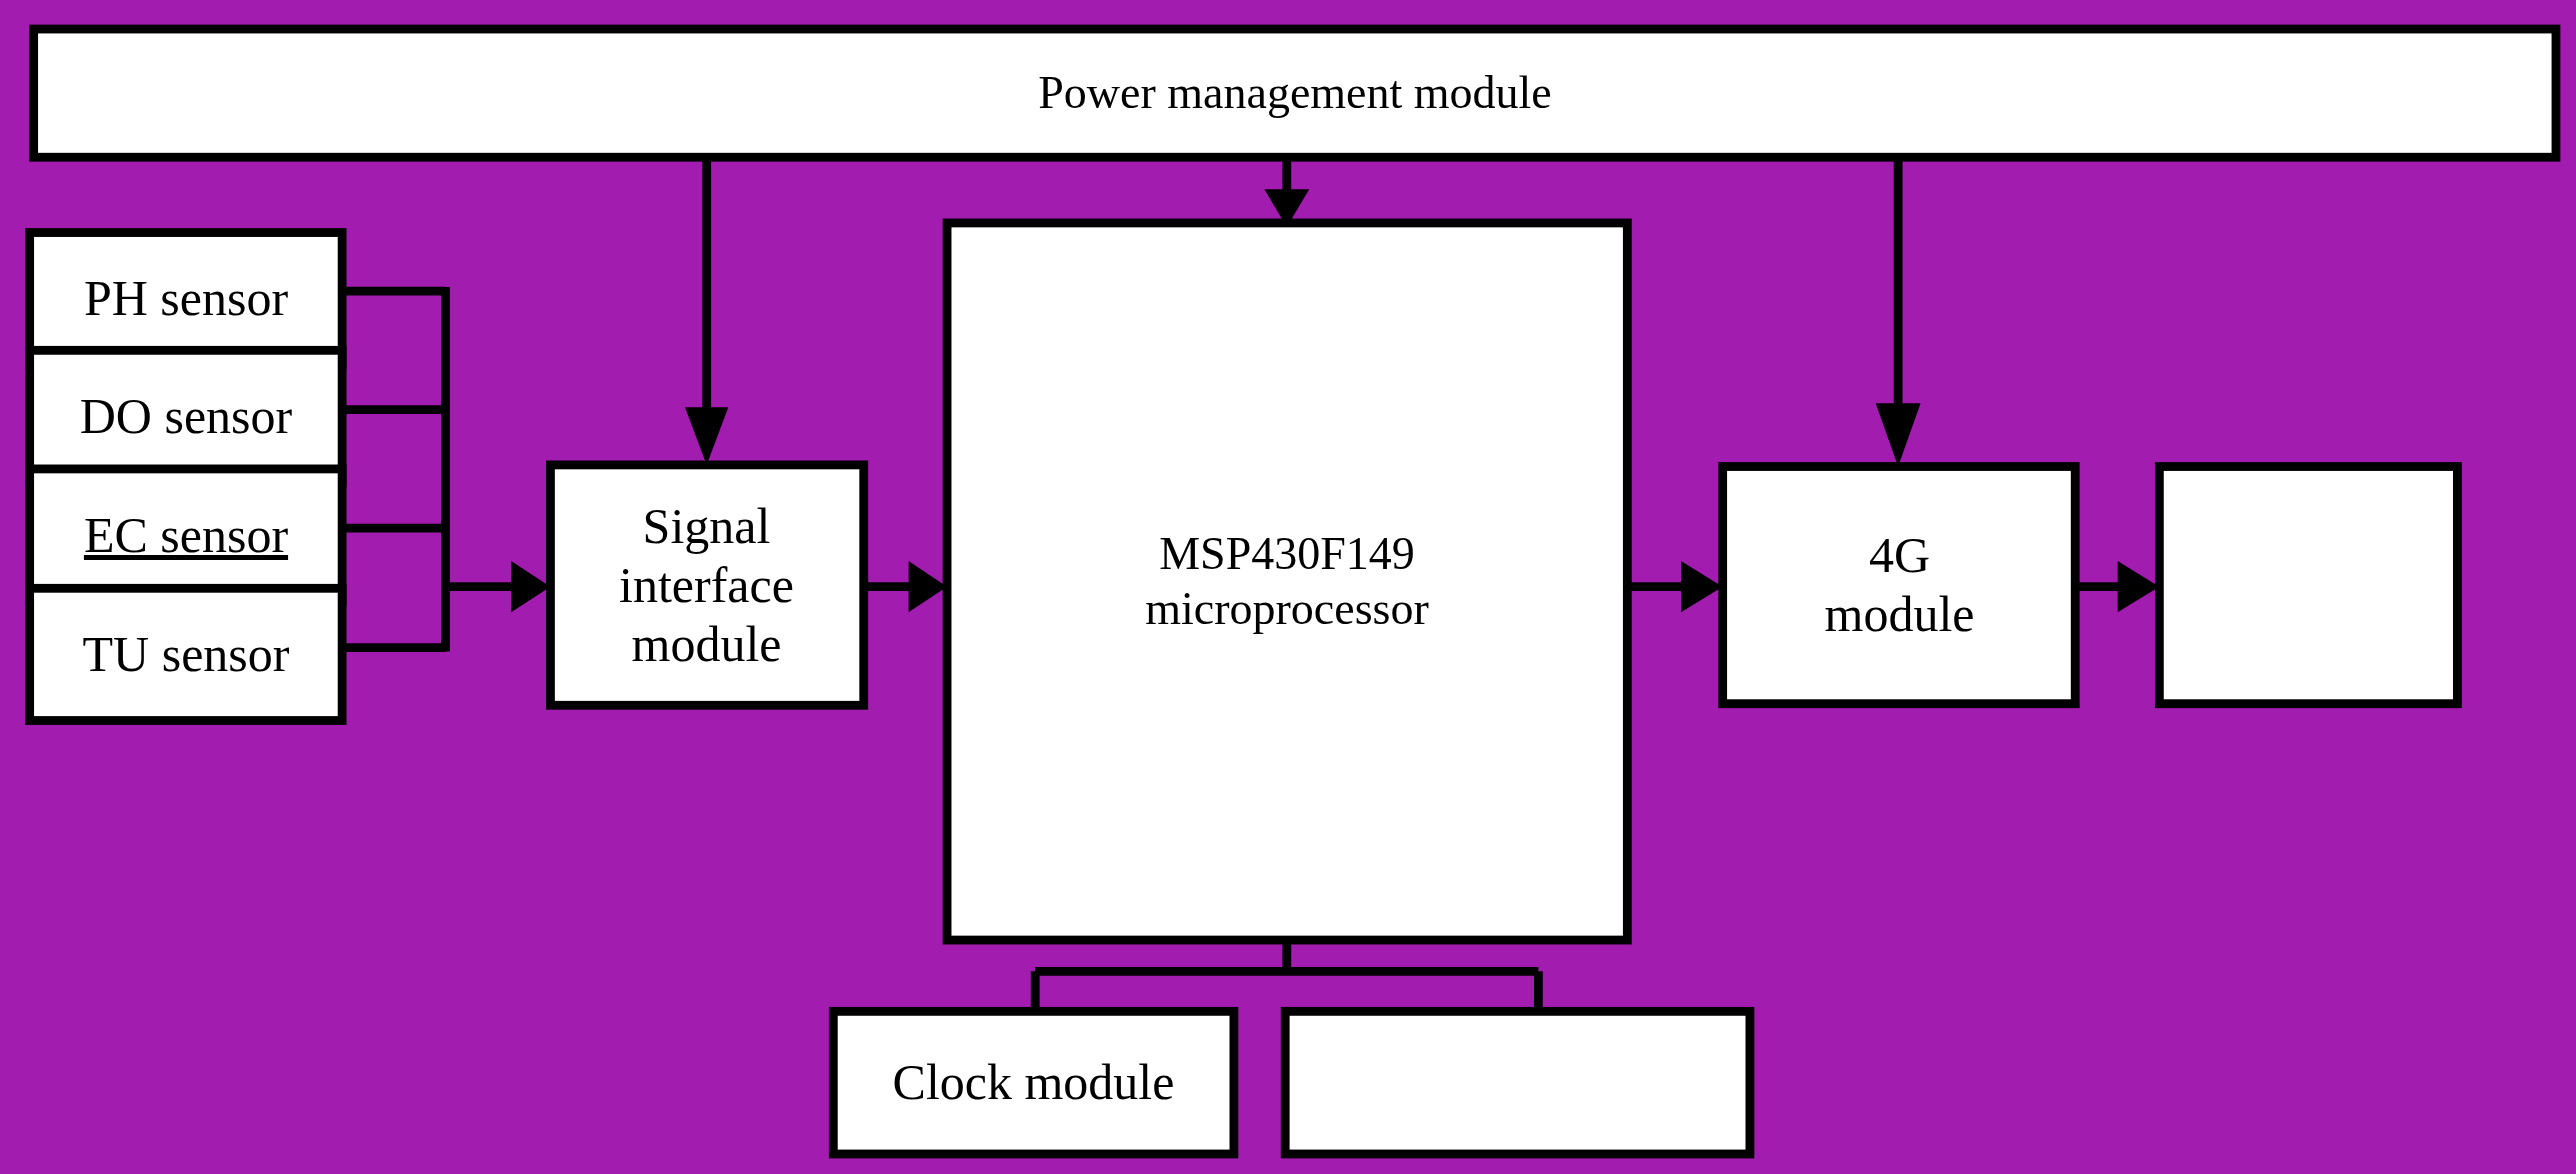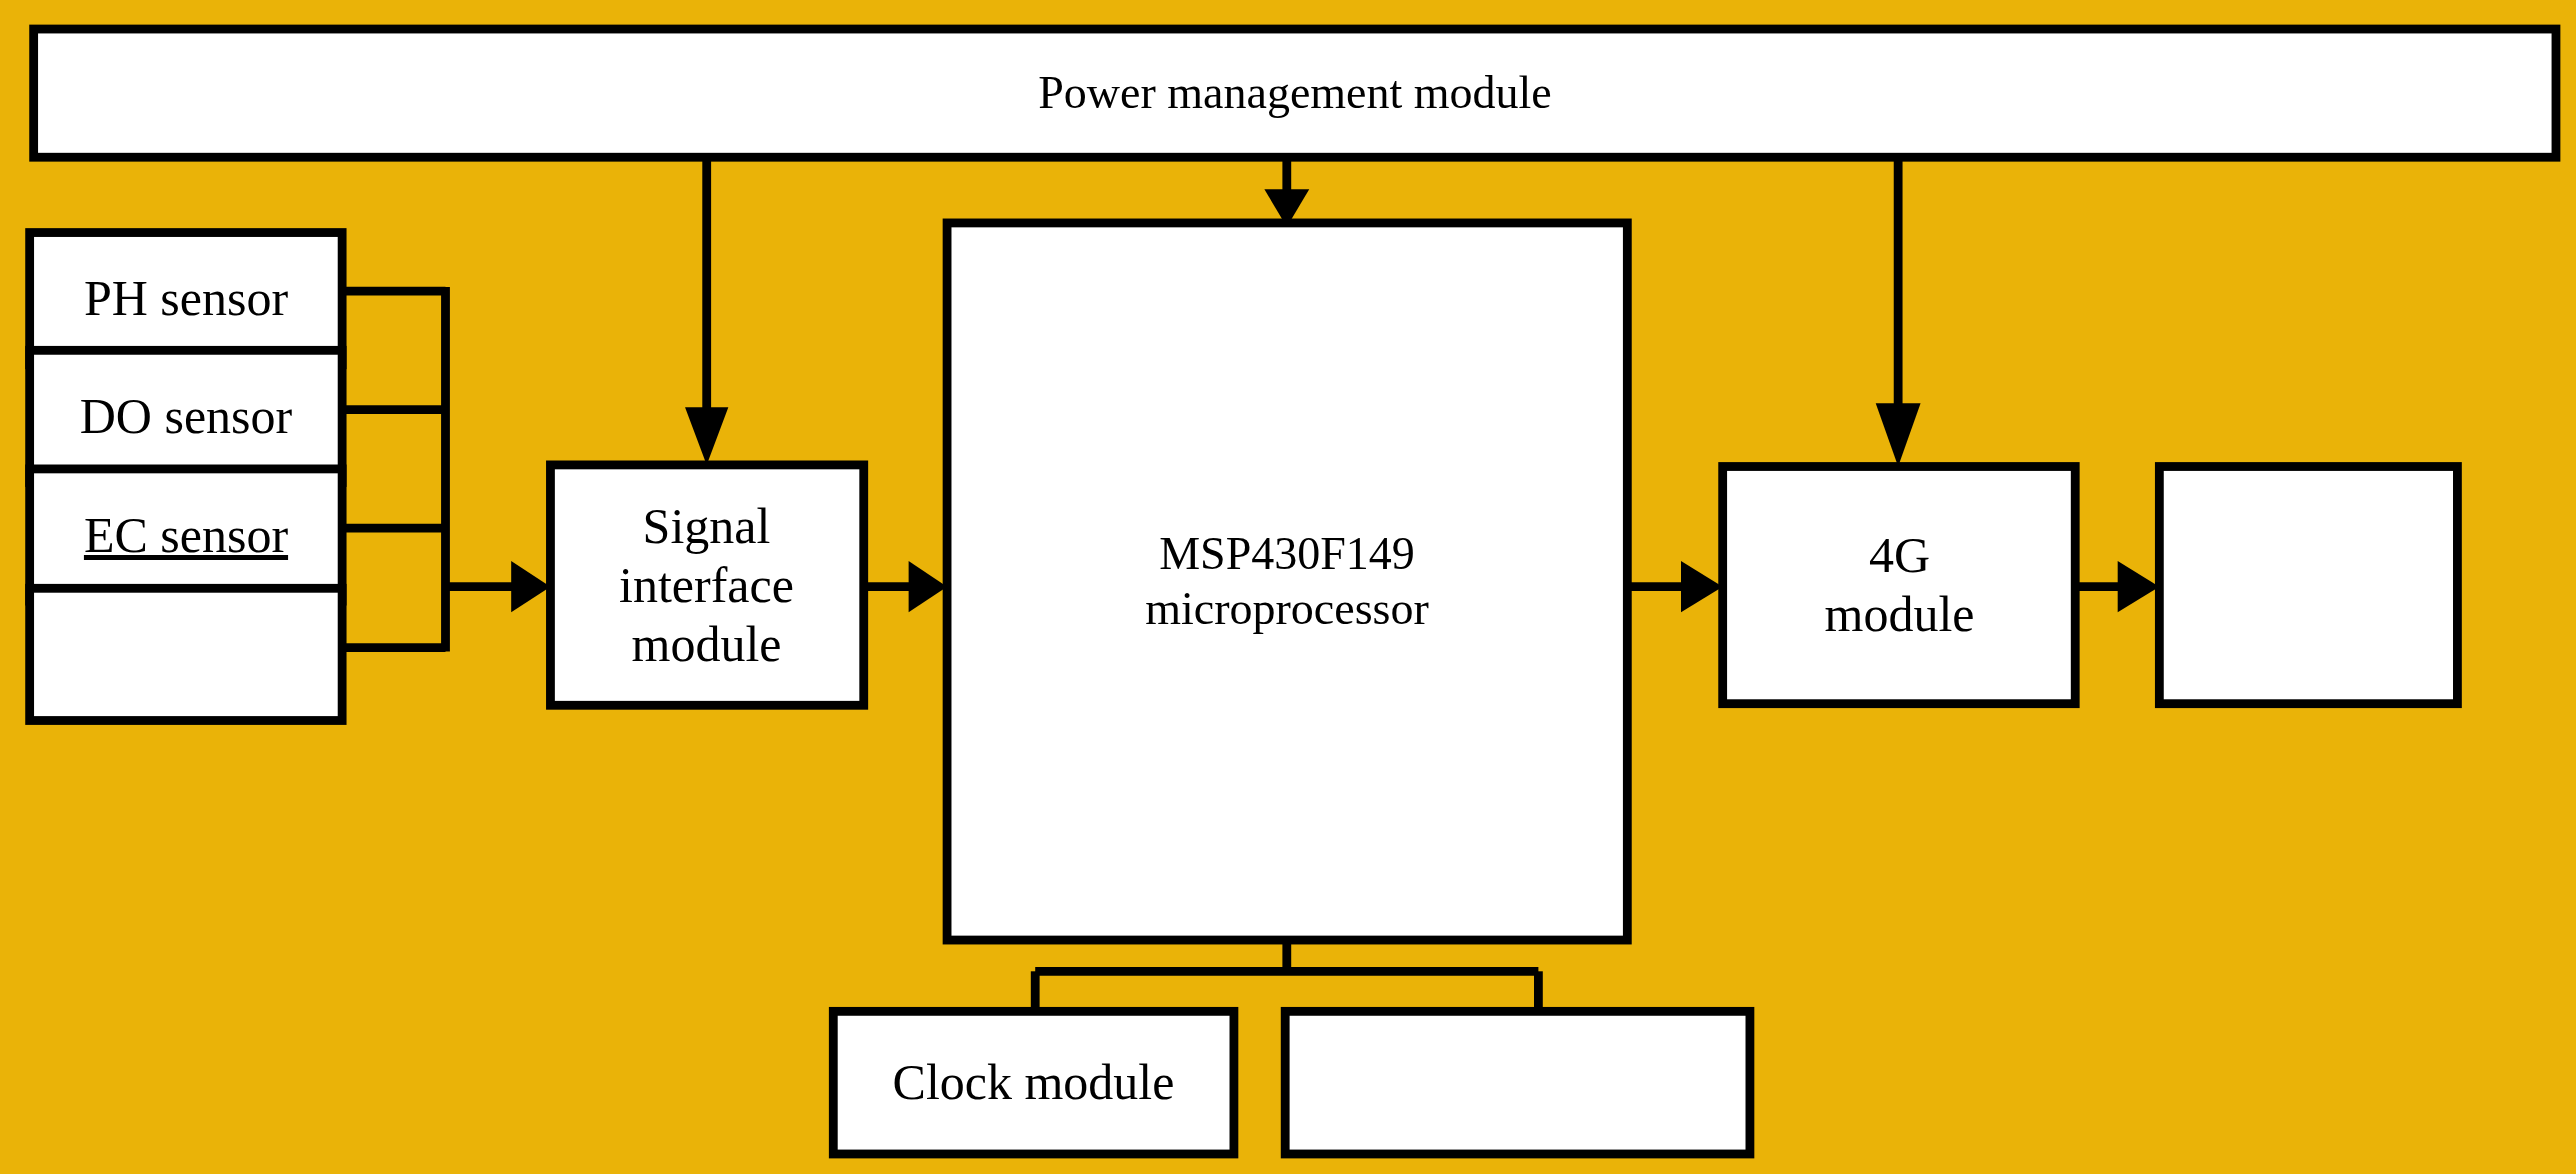--- a/index.html
+++ b/index.html
@@ -5,21 +5,21 @@
 <style>
   html, body {
     margin: 0;
     padding: 0;
     background: #ffffff;
   }
   #diagram-root {
     position: relative;
     width: 2576px;
     height: 1175px;
-    background: #eab308;
+    background: #a21caf;
     font-family: "Liberation Serif", "DejaVu Serif", serif;
     overflow: hidden;
   }
   svg.layer {
     position: absolute;
     left: 0;
     top: 0;
     width: 2576px;
     height: 1175px;
   }
@@ -119,20 +119,21 @@
   </svg>
 
   <div class="node-label fs-big" style="left:34px; top:29px; width:2522px; height:128px;">Power management module</div>
 
   <div class="node-label fs-mid" style="left:30px; top:232px; width:312px; height:132px;">PH sensor</div>
 
   <div class="node-label fs-mid" style="left:30px; top:350px; width:312px; height:132px;">DO sensor</div>
 
   <div class="node-label fs-mid" style="left:30px; top:469px; width:312px; height:132px;text-decoration:underline;">EC sensor</div>
 
+  <div class="node-label fs-mid" style="left:30px; top:588px; width:312px; height:132px;">TU sensor</div>
 
   <div class="node-label fs-mid" style="left:550px; top:465px; width:313px; height:240px;">Signal
 interface
 module</div>
 
   <div class="node-label fs-big" style="left:947px; top:223px; width:680px; height:717px;">MSP430F149
 microprocessor</div>
 
   <div class="node-label fs-mid" style="left:1723px; top:466px; width:353px; height:237px;">4G
 module</div>

